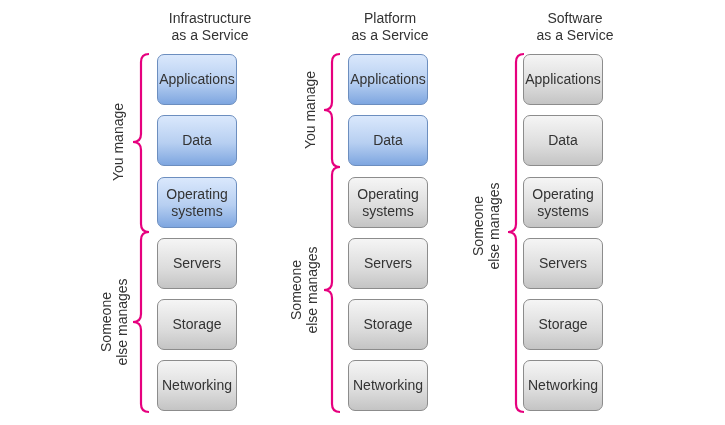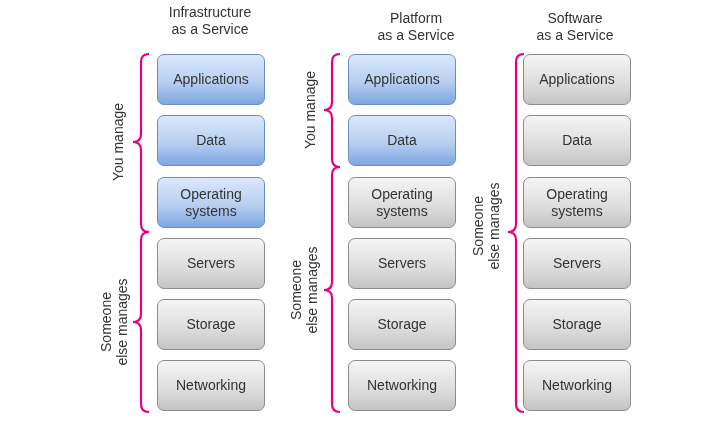--- a/index.html
+++ b/index.html
@@ -1,40 +1,40 @@
 <!DOCTYPE html>
 <html><head>
 <meta charset="utf-8">
 <style>
   html, body { margin: 0; padding: 0; background: #ffffff; }
   body { width: 725px; height: 425px; position: relative; overflow: hidden;
          font-family: "Liberation Sans", sans-serif; color: #333333; }
   .col-title { position: absolute; width: 160px; text-align: center; font-size: 14px;
                line-height: 17px; color: #333333; white-space: pre-line; }
-  .box { position: absolute; width: 108px; height: 51px; border-radius: 7px;
+  .box { position: absolute; width: 80px; height: 51px; border-radius: 7px;
          box-sizing: border-box; display: flex; align-items: center; justify-content: center;
          text-align: center; font-size: 14px; line-height: 17px; color: #333333;
          white-space: pre-line; }
   .box.blue { background: linear-gradient(to bottom, #dae8fc 0%, #b7cff1 55%, #7ea6e0 100%);
               border: 1px solid #6c8ebf; }
   .box.gray { background: linear-gradient(to bottom, #f5f5f5 0%, #dcdcdc 60%, #c4c4c4 100%);
               border: 1px solid #8c8c8c; }
   .side-label { position: absolute; font-size: 14px; line-height: 16px; color: #333333;
                 text-align: center; white-space: pre-line;
                 transform: translate(-50%, -50%) rotate(-90deg); }
   svg.braces { position: absolute; left: 0; top: 0; }
 </style>
 </head>
 <body>
 
 <div id="diagram">
 
-  <div class="col-title" style="left:130px; top:4px;">Infrastructure
+  <div class="col-title" style="left:130px; top:10px;">Infrastructure
 as a Service</div>
-  <div class="col-title" style="left:336px; top:10px;">Platform
+  <div class="col-title" style="left:310px; top:10px;">Platform
 as a Service</div>
   <div class="col-title" style="left:495px; top:10px;text-align:center;">Software
 as a Service</div>
 
   <div class="box blue" style="left:157px; top:54px;">Applications</div>
   <div class="box blue" style="left:157px; top:115px;">Data</div>
   <div class="box blue" style="left:157px; top:177px;">Operating
 systems</div>
   <div class="box gray" style="left:157px; top:238px;">Servers</div>
   <div class="box gray" style="left:157px; top:299px;">Storage</div>

